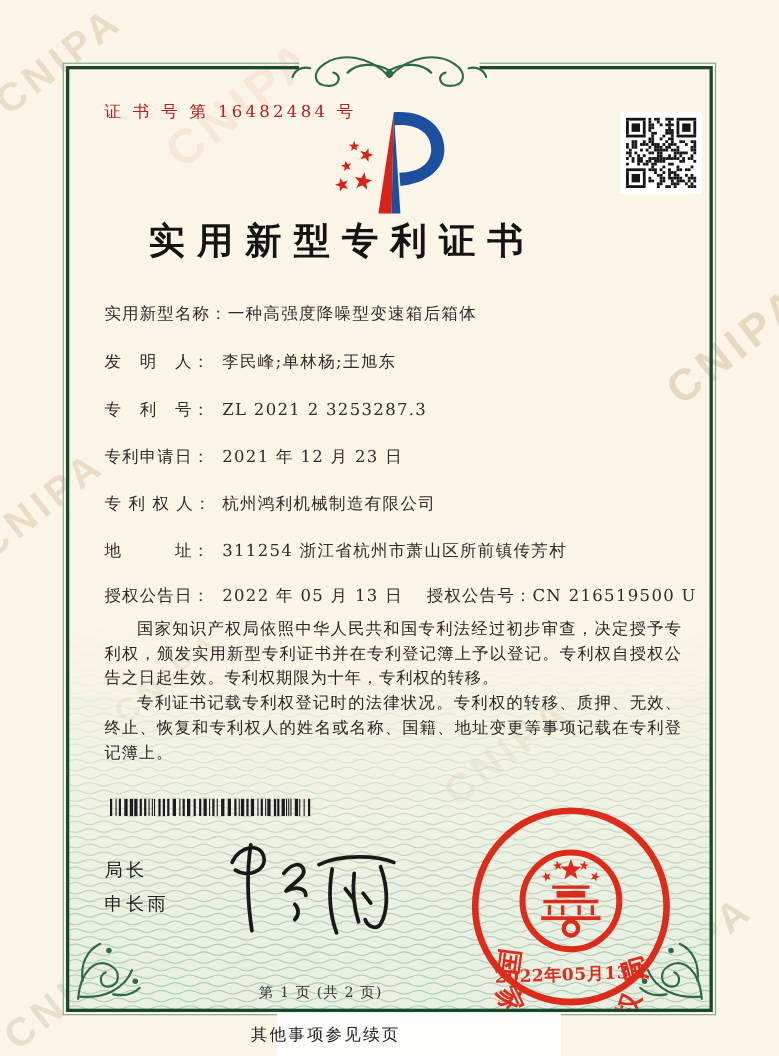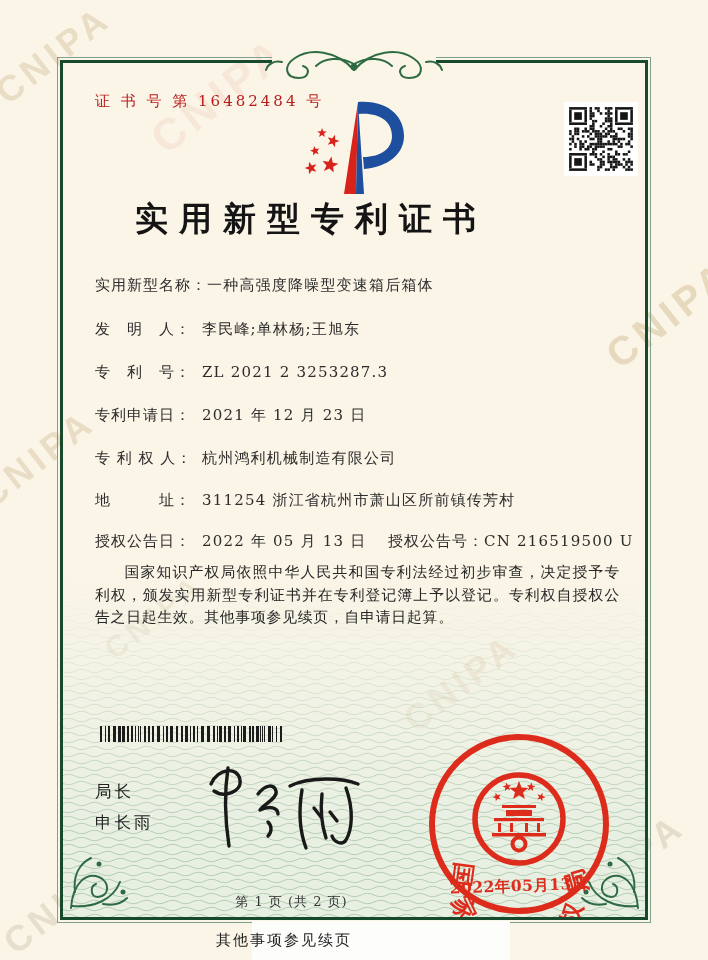--- a/index.html
+++ b/index.html
@@ -29,21 +29,21 @@
   .barcode{position:absolute;left:100px;top:726px;z-index:3;}
   .director{position:absolute;left:95px;top:776px;z-index:4;
       font-family:"Liberation Sans","DejaVu Sans",sans-serif;font-size:16.5px;
       letter-spacing:3px;color:#222;line-height:31px;}
   .signature{position:absolute;left:198px;top:760px;z-index:5;}
   .seal{position:absolute;left:426px;top:731px;z-index:6;opacity:.95;}
   .page-ind{position:absolute;left:0;top:893px;width:583px;text-align:center;
       font-size:13px;letter-spacing:1px;color:#333;z-index:4;}
   .white-band{position:absolute;left:252px;top:921px;width:258px;height:39px;background:#fdfdfc;z-index:2;}
   .cont-note{position:absolute;left:0;top:931px;width:568px;text-align:center;
-      font-size:15px;letter-spacing:2px;color:#222;z-index:3;}
+      font-size:15px;letter-spacing:2px;color:#222;z-index:3;padding-left:12px;}
   .ornament-top{position:absolute;left:254px;top:40px;z-index:2;}
   .corner{position:absolute;z-index:2;}
 </style>
 </head>
 <body>
 
 <div class="wm" style="left:-14px;top:34px;color:rgba(196,166,118,0.30);">CNIPA</div>
 <div class="wm" style="left:140px;top:70px;color:rgba(225,160,140,0.16);font-size:44px;">CNIPA</div>
 <div class="wm" style="left:596px;top:292px;color:rgba(200,172,124,0.38);font-size:40px;">CNIPA</div>
 <div class="wm" style="left:-30px;top:438px;color:rgba(196,166,118,0.30);">CNIPA</div>
@@ -407,21 +407,22 @@
   <span class="lab">地　　　址：</span><span class="val">311254 浙江省杭州市萧山区所前镇传芳村</span>
 </div>
 <div class="row" style="top:532px;">
   <span class="lab">授权公告日：</span><span class="val">2022 年 05 月 13 日</span>
 </div>
 <div class="row" style="top:532px;left:388px;">
   <span class="lab" style="min-width:0;">授权公告号：</span><span class="val">CN 216519500 U</span>
 </div>
 
 <div class="paras">
-  <p>国家知识产权局依照中华人民共和国专利法经过初步审查，决定授予专利权，颁发实用新型专利证书并在专利登记簿上予以登记。专利权自授权公告之日起生效。其他事项参见续页，自申请日起算。</p>
+  <p>国家知识产权局依照中华人民共和国专利法经过初步审查，决定授予专利权，颁发实用新型专利证书并在专利登记簿上予以登记。专利权自授权公告之日起生效。专利权期限为十年，专利权的转移。</p>
+  <p>专利证书记载专利权登记时的法律状况。专利权的转移、质押、无效、终止、恢复和专利权人的姓名或名称、国籍、地址变更等事项记载在专利登记簿上。</p>
 </div>
 
 <svg class="barcode" width="184" height="16" viewBox="0 0 184 16">
   <g id="bar-g" fill="#1c1c1c">
       <rect x="0" y="0" width="2" height="16"></rect>
       <rect x="5" y="0" width="1" height="16"></rect>
       <rect x="8" y="0" width="2" height="16"></rect>
       <rect x="13" y="0" width="3" height="16"></rect>
       <rect x="18" y="0" width="3" height="16"></rect>
       <rect x="22" y="0" width="3" height="16"></rect>

